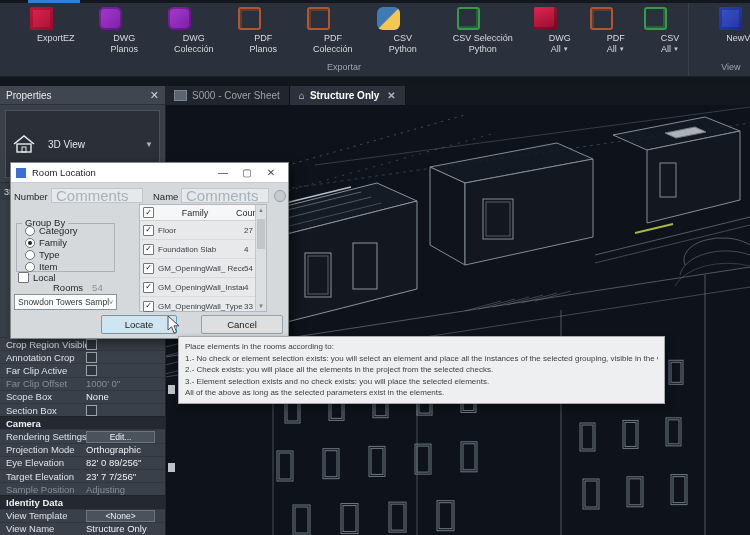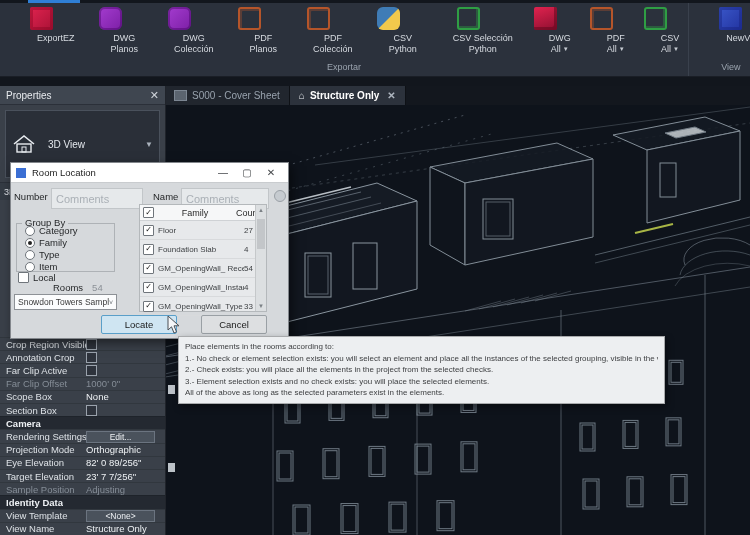--- a/index.html
+++ b/index.html
@@ -67,22 +67,22 @@
   #viewport{position:absolute;left:165px;top:105px;right:0;bottom:0;background:#0e131b;z-index:0;cursor:crosshair;}
 
   
   #room-dialog{position:absolute;left:10px;top:162px;width:277px;height:175px;background:#d6d9dc;
                border:1px solid #83878c;box-shadow:3px 4px 10px rgba(0,0,0,.5);z-index:10;}
   .dlg-title{height:19px;background:#ffffff;display:flex;align-items:center;padding:0 5px;border-bottom:1px solid #c9cccf;}
   .dlg-icon{width:10px;height:10px;background:#3b6fd4;margin-right:6px;flex:none;}
   .dlg-title-text{flex:1;font-size:9.5px;color:#1c1c1c;}
   .dlg-sys{width:24px;text-align:center;color:#44474a;font-size:10px;cursor:pointer;line-height:19px;}
   .dlg-label{position:absolute;font-size:9.5px;color:#1f2123;}
-  .dlg-input{position:absolute;height:21px;background:#e6e9eb;border:1px solid #c2c6c9;
-             font-size:11px;color:#3a3d40;padding:0 4px;font-family:"Liberation Sans",sans-serif;box-sizing:border-box;}
+  .dlg-input{position:absolute;height:15px;background:#e6e9eb;border:1px solid #c2c6c9;
+             font-size:15px;color:#3a3d40;padding:0 4px;font-family:"Liberation Sans",sans-serif;box-sizing:border-box;}
   .dlg-input::placeholder{color:#aab0b6;}
   .dot-indicator{position:absolute;width:10px;height:10px;border-radius:50%;background:#c6cbd0;border:1px solid #9aa0a6;}
   .groupbox{position:absolute;left:5px;top:60px;width:97px;height:47px;border:1px solid #aeb2b6;}
   .groupbox-legend{position:absolute;top:-7px;left:5px;background:#d6d9dc;padding:0 3px;font-size:9.5px;color:#26282a;}
   .radio-row{display:flex;align-items:center;gap:4px;height:11px;margin:1px 0 0 8px;font-size:9.5px;color:#26282a;cursor:pointer;}
   .radio{width:8px;height:8px;border-radius:50%;border:1px solid #6f757b;background:#fff;flex:none;position:relative;}
   .radio.sel::after{content:"";position:absolute;left:2px;top:2px;width:4px;height:4px;border-radius:50%;background:#222;}
   .local-row{position:absolute;left:7px;top:109px;display:flex;align-items:center;gap:4px;font-size:9.5px;color:#26282a;}
   .rooms-row{position:absolute;left:42px;top:119px;font-size:9.5px;color:#26282a;}
   .rooms-count{margin-left:9px;color:#8b9096;}
@@ -100,21 +100,21 @@
   .trow{display:flex;align-items:center;height:18px;border-bottom:1px solid #d8dadc;font-size:8px;color:#3f4245;padding-left:3px;}
   .trow .td-family{flex:1;margin-left:4px;white-space:nowrap;overflow:hidden;}
   .trow .td-count{width:22px;}
   .tscroll{position:absolute;right:0;top:0;bottom:0;width:10px;background:#dcdfe1;border-left:1px solid #c5c8ca;}
   .tscroll .arr{height:10px;text-align:center;font-size:6px;color:#7b8085;line-height:10px;cursor:pointer;}
   .tscroll .arr.down{position:absolute;bottom:0;left:0;right:0;}
   .thumb{position:absolute;left:1px;right:1px;top:14px;height:30px;background:#c3c6c9;cursor:grab;}
   .dlg-btn{position:absolute;height:19px;font-size:9.5px;color:#1a1a1a;text-align:center;line-height:17px;
            border-radius:2px;box-sizing:border-box;cursor:pointer;}
   .btn-locate{left:90px;top:152px;width:76px;background:#cfe5f2;border:1px solid #5a9fc9;}
-  .btn-cancel{left:190px;top:152px;width:66px;background:#dddfe1;border:1px solid #9aa0a5;text-align:center;}
+  .btn-cancel{left:190px;top:152px;width:82px;background:#dddfe1;border:1px solid #9aa0a5;text-align:center;}
 
   
   #tooltip{position:absolute;left:178px;top:336px;width:487px;background:#edeff1;border:1px solid #a8aaac;
            box-shadow:2px 3px 7px rgba(0,0,0,.4);z-index:20;padding:4px 6px;box-sizing:border-box;}
   .tline{font-size:8px;line-height:11.5px;color:#3c3e40;white-space:nowrap;overflow:hidden;}
 
   
   #cursor{position:absolute;left:167px;top:315px;z-index:40;}
 </style>
 </head>

